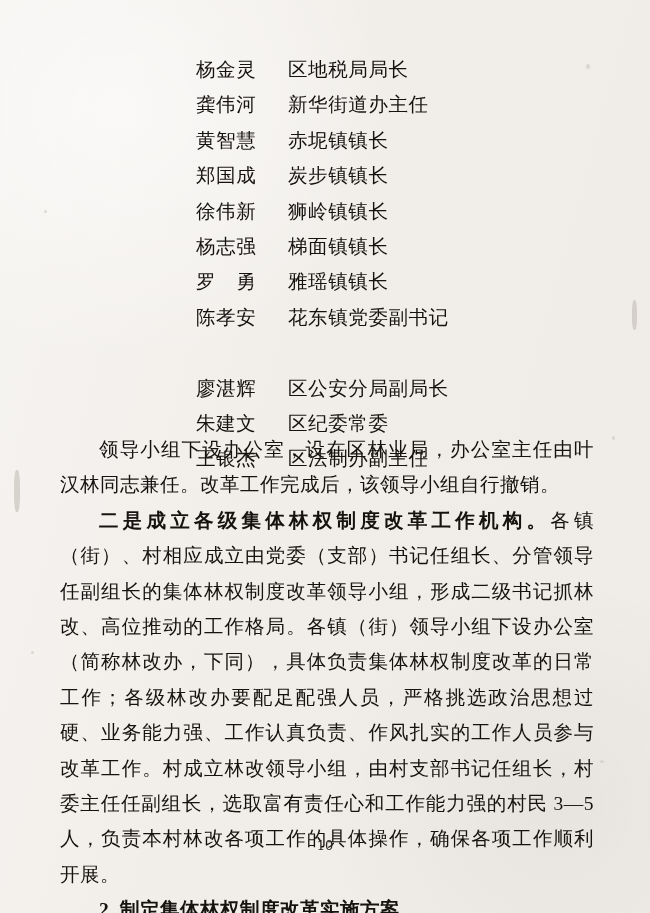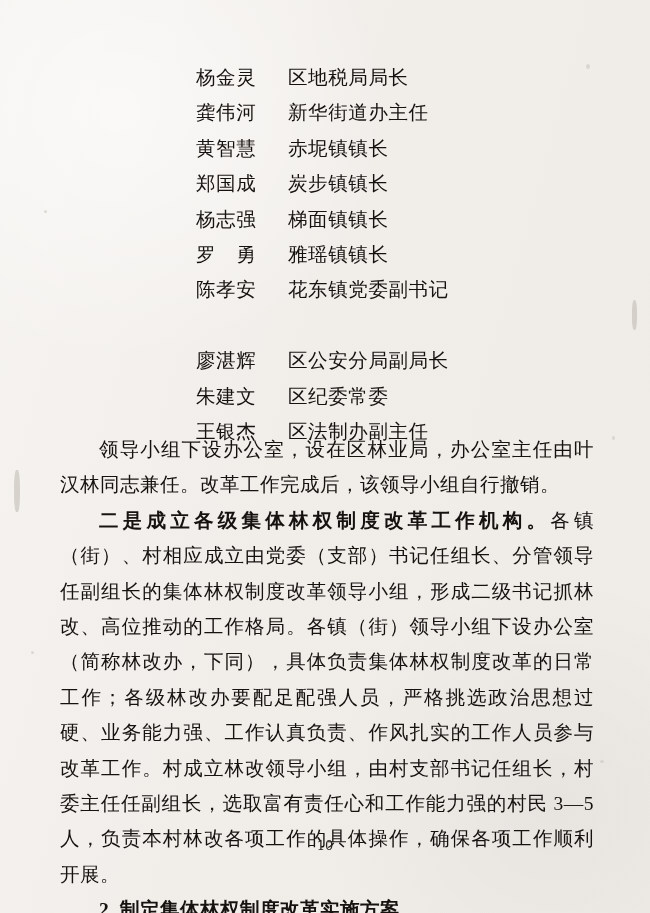--- a/index.html
+++ b/index.html
@@ -55,21 +55,20 @@
     display: flex;
     align-items: baseline;
     height: 35.4px;
     font-size: 19.5px;
     letter-spacing: 0.6px;
   }
   .name-row .person {
     width: 92px;
     flex: 0 0 92px;
     white-space: pre;
-    margin-top: 8px;
   }
   .name-row .title {
     white-space: pre;
     font-family: Liberation Serif, serif;
   }
   .body-block {
     position: absolute;
     left: 60px;
     top: 432px;
     width: 534px;
@@ -134,20 +133,24 @@
       </div>
       <div class="name-row">
         <span class="person">黄智慧</span>
         <span class="title">赤坭镇镇长</span>
       </div>
       <div class="name-row">
         <span class="person">郑国成</span>
         <span class="title">炭步镇镇长</span>
       </div>
       <div class="name-row">
+        <span class="person">徐伟新</span>
+        <span class="title">狮岭镇镇长</span>
+      </div>
+      <div class="name-row">
         <span class="person">杨志强</span>
         <span class="title">梯面镇镇长</span>
       </div>
       <div class="name-row">
         <span class="person">罗　勇</span>
         <span class="title">雅瑶镇镇长</span>
       </div>
       <div class="name-row">
         <span class="person">陈孝安</span>
         <span class="title">花东镇党委副书记</span>

